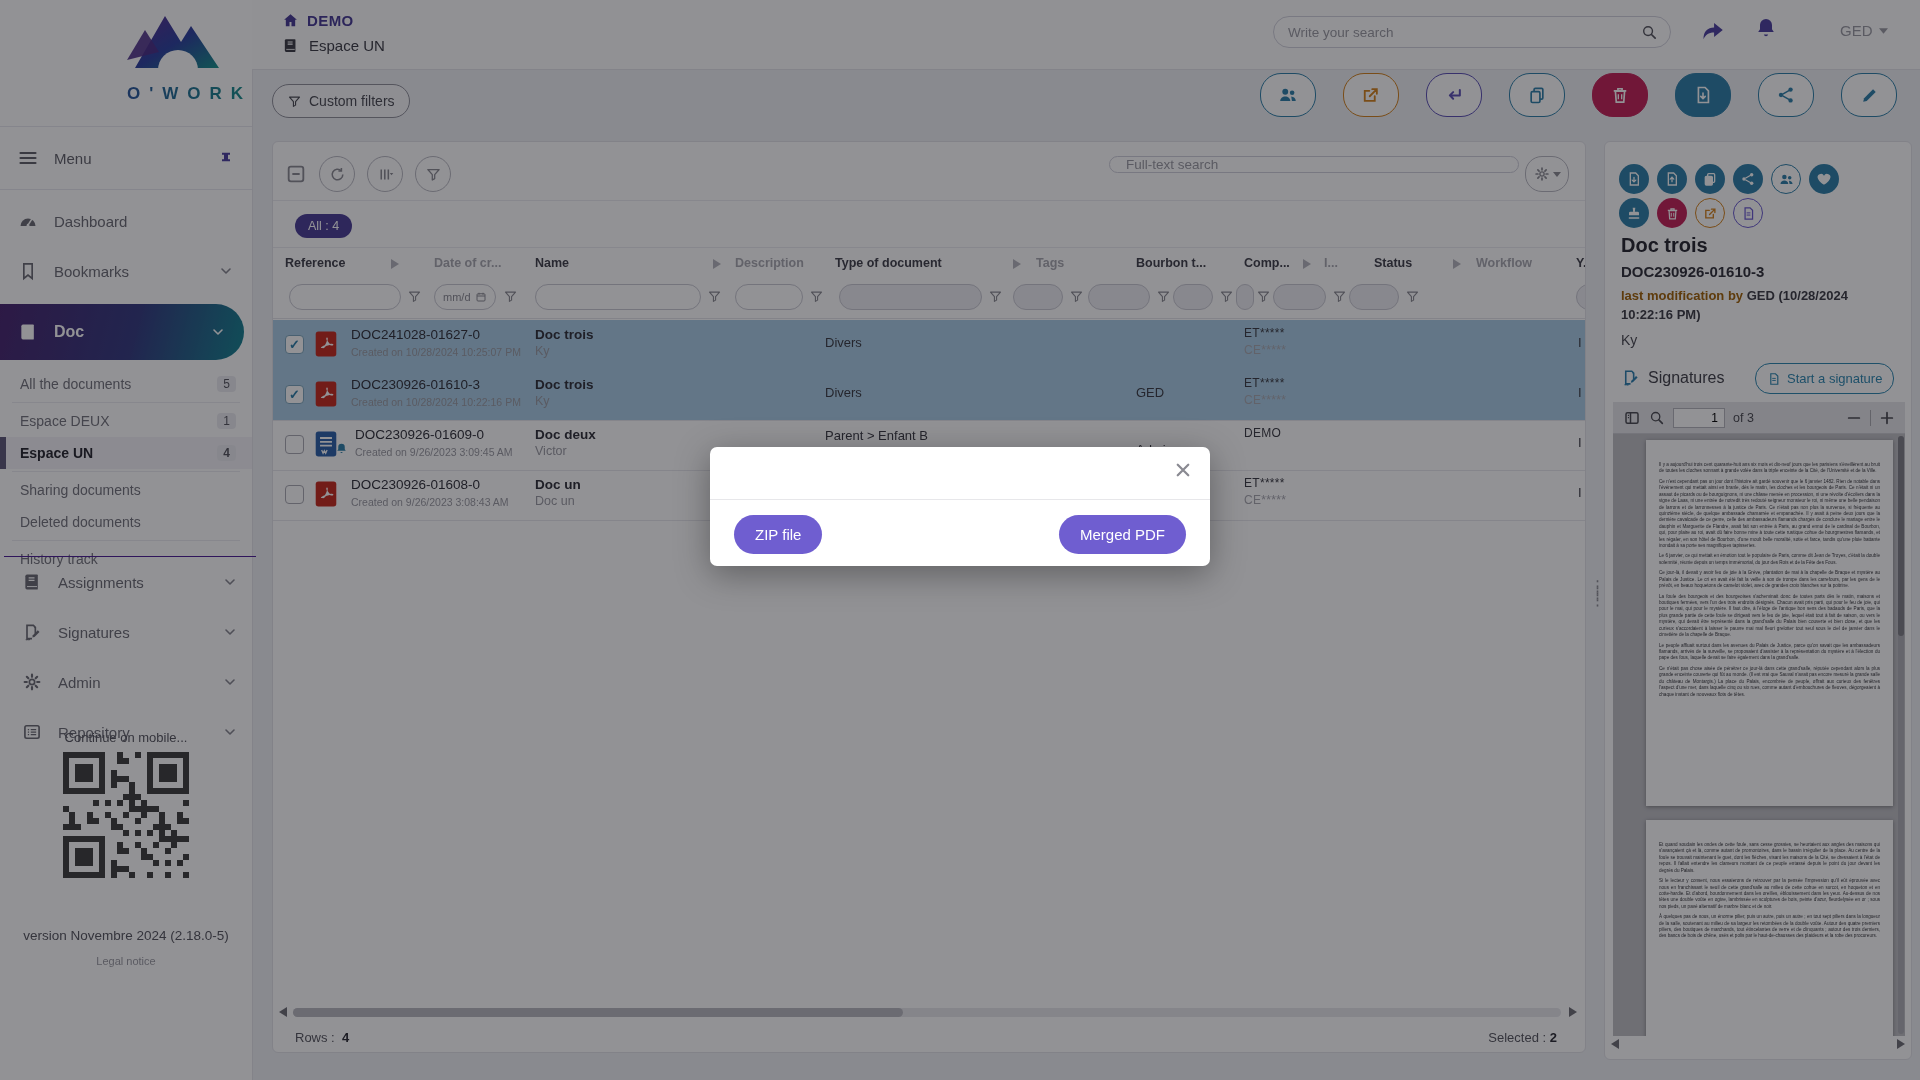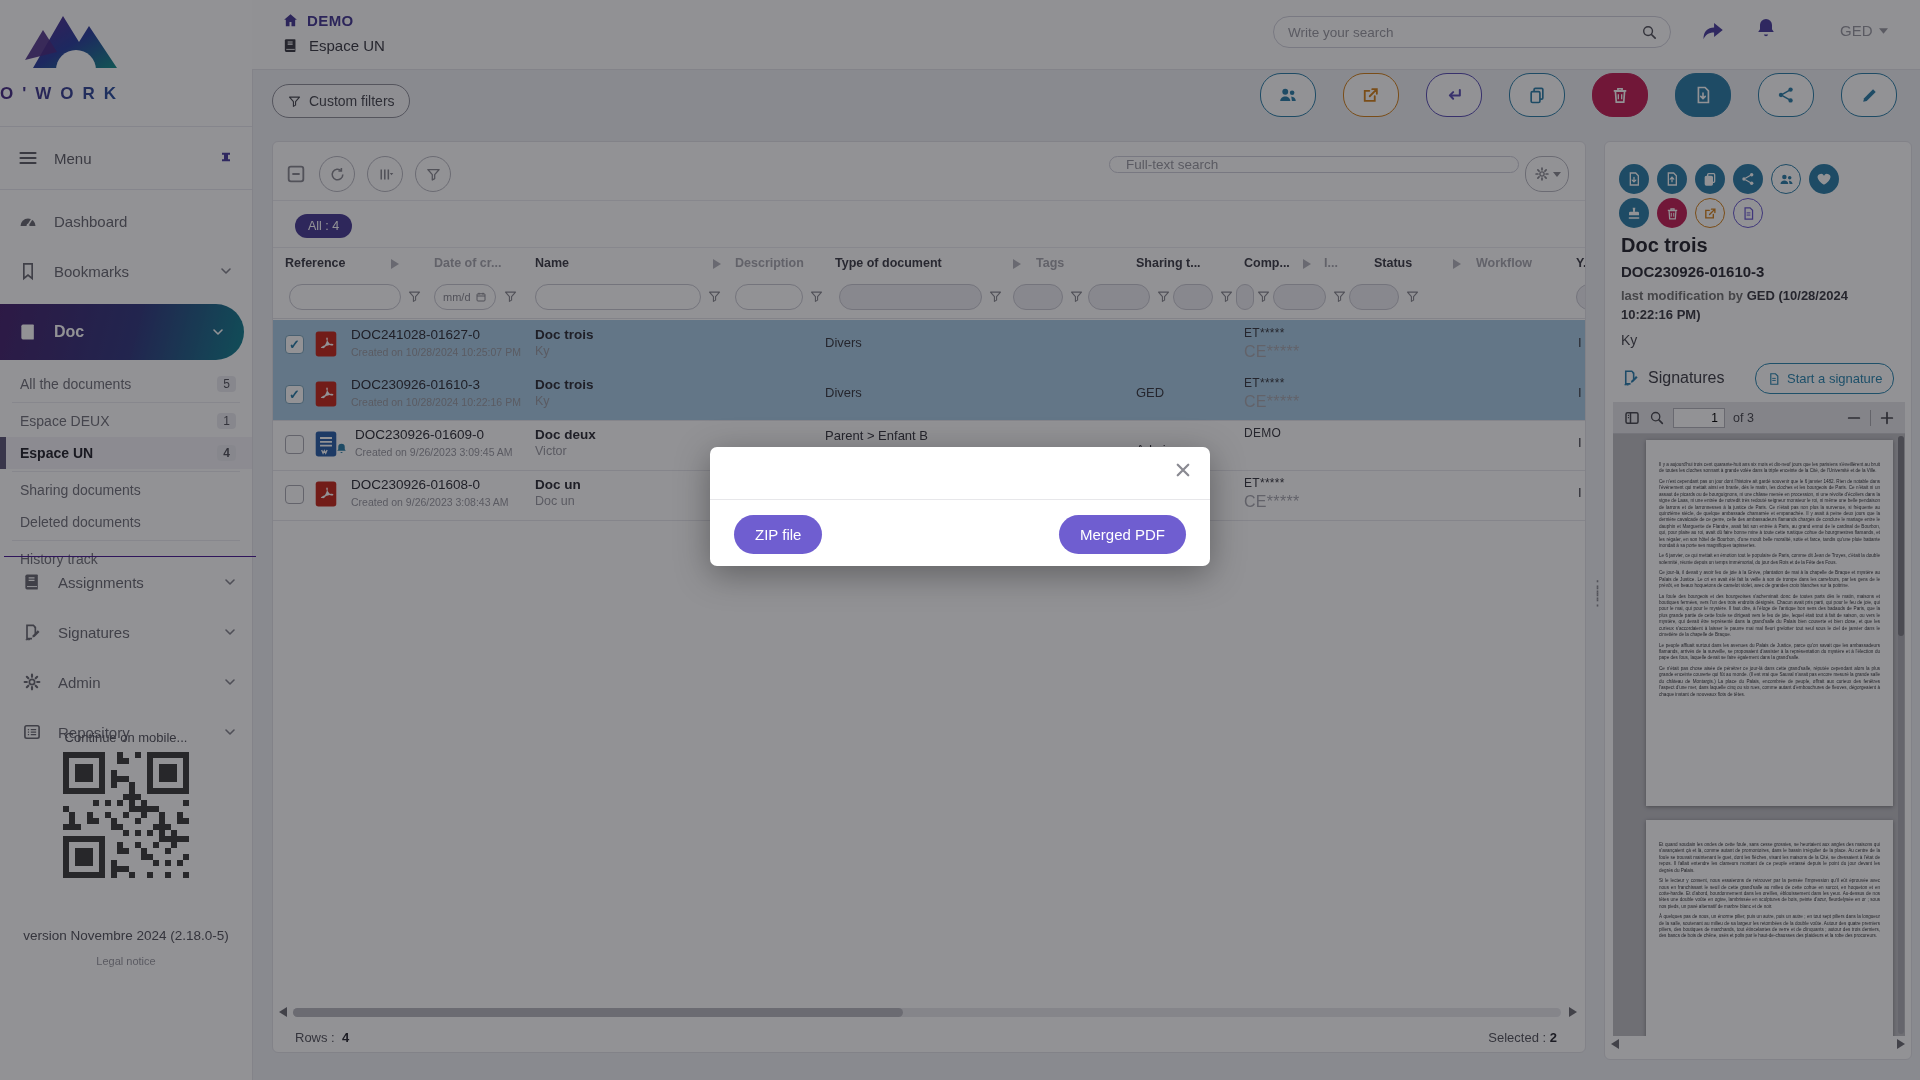--- a/index.html
+++ b/index.html
@@ -3,21 +3,21 @@
 <meta charset="utf-8">
 <style>
   html,body{margin:0;padding:0;}
   body{width:1920px;height:1080px;position:relative;overflow:hidden;
        background:#eef0f4;font-family:"Liberation Sans",sans-serif;color:#3b3b44;}
   .abs{position:absolute;}
   svg.ic{display:inline-block;vertical-align:middle;}
 
   
   #sidebar{left:0;top:0;width:252px;height:1080px;background:#fff;border-right:1px solid #e3e3ea;}
-  #logo{left:0;top:8px;width:252px;height:112px;text-align:left;}
+  #logo{left:0;top:8px;width:252px;height:112px;text-align:right;}
   #logo .word{font-size:17px;font-weight:700;letter-spacing:9px;
       background:linear-gradient(90deg,#4b2e86,#2b4f9e 45%,#159089);
       -webkit-background-clip:text;background-clip:text;color:transparent;margin-top:-2px;}
   #menuRow{left:0;top:126px;width:252px;height:64px;border-top:1px solid #e7e7ee;border-bottom:1px solid #e7e7ee;
       display:flex;align-items:center;padding:0 18px;box-sizing:border-box;color:#5f5f68;}
   #menuRow .lbl{font-size:15px;margin-left:16px;flex:1;}
   .side-item{display:flex;align-items:center;height:50px;padding:0 18px;color:#6b6b74;font-size:15px;font-weight:500;}
   .side-item .lbl{margin-left:16px;flex:1;}
   .side-item .chev{color:#85858e;}
   #docItem{left:0;top:304px;width:244px;height:56px;border-radius:0 28px 28px 0;
@@ -82,21 +82,21 @@
       display:flex;align-items:center;justify-content:center;color:#2d7fa8;font-size:13px;font-weight:700;}
   .cb.on{border-color:#7aa4bd;}
   .ficon{position:absolute;left:42px;top:11px;}
   .refT{position:absolute;left:78px;top:7px;font-size:13.5px;color:#2f2f38;}
   .refC{position:absolute;left:78px;top:26px;font-size:10.5px;color:#9a9aa2;}
   .nmT{position:absolute;left:262px;top:7px;font-size:13.5px;font-weight:700;color:#2f2f38;}
   .nmS{position:absolute;left:262px;top:24px;font-size:12.5px;color:#9a9aa2;}
   .tpT{position:absolute;left:552px;top:15px;font-size:13px;color:#3a3a42;}
   .asT{position:absolute;left:863px;top:15px;font-size:13px;color:#3a3a42;}
   .cpT{position:absolute;left:971px;top:6px;font-size:12px;color:#3a3a42;letter-spacing:.3px;}
-  .cpB{position:absolute;left:971px;top:23px;font-size:16px;color:#a8a8b0;letter-spacing:.3px;}
+  .cpB{position:absolute;left:971px;top:23px;font-size:12px;color:#a8a8b0;letter-spacing:.3px;}
   .tailT{position:absolute;left:1305px;top:15px;font-size:13px;color:#3a3a42;}
 
   #hscroll{left:6px;top:864px;width:1298px;height:12px;}
   #hscroll .track{position:absolute;left:14px;top:2px;width:1268px;height:9px;background:#e7e7ec;border-radius:5px;}
   #hscroll .thumb{position:absolute;left:14px;top:2px;width:610px;height:9px;background:#b9b9bf;border-radius:5px;}
   .sarrow{color:#6d6d75;font-size:10px;line-height:12px;}
   #cardFoot{left:0;top:884px;width:1312px;height:27px;font-size:13px;color:#55555e;}
   #rowsLbl{position:absolute;left:22px;top:4px;}
   #selLbl{position:absolute;right:28px;top:4px;}
   b.v{color:#2b2b33;}
@@ -107,21 +107,21 @@
   .pf{background:#2d7fa8;color:#fff;}
   .pf.red{background:#c42057;}
   .po{border:1.5px solid #2d7fa8;color:#2d7fa8;background:#fff;}
   .po.orange{border-color:#d4821c;color:#d4821c;}
   .po.purple{border-color:#6a5ad0;color:#6a5ad0;}
   #pIcons1{left:14px;top:22px;display:flex;gap:8px;}
   #pIcons2{left:14px;top:56px;display:flex;gap:8px;}
   #pTitle{left:16px;top:92px;font-size:20px;font-weight:700;color:#26262e;}
   #pRef{left:16px;top:121px;font-size:15px;font-weight:700;color:#2f2f38;}
   #pMod{left:16px;top:145px;width:276px;font-size:13px;font-weight:700;line-height:1.45;}
-  #pMod .g{color:#737373;}
+  #pMod .g{color:#a16207;}
   #pOwner{left:16px;top:190px;font-size:14px;color:#4a4a52;}
   #pSig{left:16px;top:226px;display:flex;align-items:center;gap:8px;font-size:16px;color:#3f3f47;}
   #pSigBtn{left:150px;top:221px;height:29px;border:1px solid #2d87b0;border-radius:15px;color:#2d87b0;font-size:13px;
       display:flex;align-items:center;gap:6px;padding:0 11px;background:#fff;}
   #pdfBar{left:8px;top:260px;width:292px;height:32px;background:#e6e6ea;border-bottom:1px solid #cbcbd0;
       display:flex;align-items:center;gap:8px;padding:0 10px;box-sizing:border-box;color:#4a4a50;}
   #pageBox{width:52px;height:20px;border:1px solid #b5b5bc;background:#fff;font-size:12px;text-align:right;
       padding:0 6px;box-sizing:border-box;font-family:inherit;}
   #pdfBar .of{font-size:12.5px;}
   #pdfBar .dv{width:1px;height:16px;background:#a9a9af;}
@@ -658,21 +658,21 @@
   <div class="th" style="left:262px">Name</div>
   <svg class="sorter ic" style="left:440px" width="8" height="10">
       <use href="#i-tr"></use>
     </svg>
   <div class="th gray" style="left:462px">Description</div>
   <div class="th" style="left:562px">Type of document</div>
   <svg class="sorter ic" style="left:740px" width="8" height="10">
       <use href="#i-tr"></use>
     </svg>
   <div class="th gray" style="left:763px">Tags</div>
-  <div class="th" style="left:863px">Sharing t...</div>
+  <div class="th" style="left:863px">Bourbon t...</div>
   <div class="th" style="left:971px">Comp...</div>
   <svg class="sorter ic" style="left:1030px" width="8" height="10">
       <use href="#i-tr"></use>
     </svg>
   <div class="th gray" style="left:1051px">I...</div>
   <div class="th" style="left:1101px">Status</div>
   <svg class="sorter ic" style="left:1180px" width="8" height="10">
       <use href="#i-tr"></use>
     </svg>
   <div class="th gray" style="left:1203px">Workflow</div>

